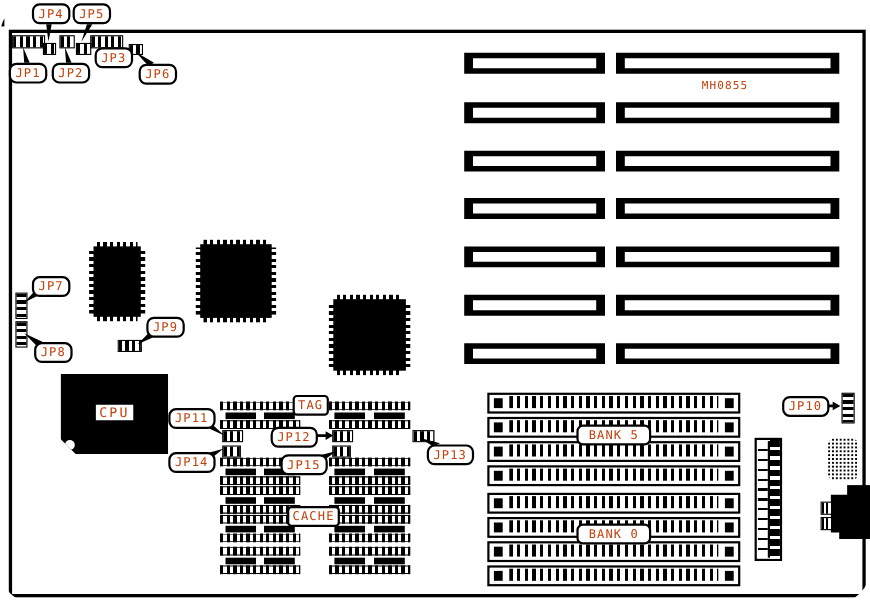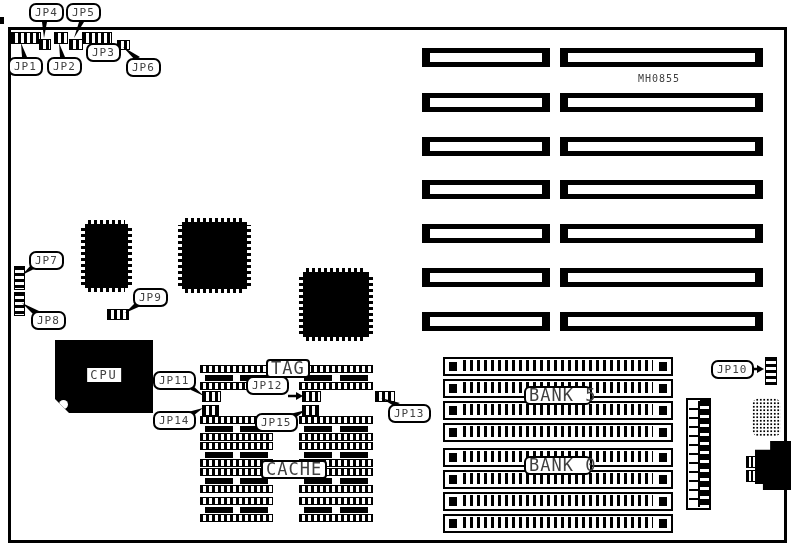--- a/index.html
+++ b/index.html
@@ -1,28 +1,28 @@
 <!DOCTYPE html>
 <html><head>
 <meta charset="utf-8">
 <style>
   html,body{margin:0;padding:0;background:#fff;}
   .canvas{position:relative;width:791px;height:549px;background:#fff;overflow:hidden;
-          font-family:"DejaVu Sans Mono",monospace;color:#404040;}
+          font-family:"DejaVu Sans Mono",monospace;color:#c2410c;border-radius:32px;}
   
   .board{position:absolute;left:8px;top:27px;width:779px;height:516px;
          border:3px solid #000;box-sizing:border-box;}
   .corner-tick{position:absolute;left:0;top:17px;width:4px;height:7px;background:#000;}
   
   .callout{position:absolute;background:#fff;border:2px solid #000;border-radius:7px;
            font-size:11px;letter-spacing:1px;line-height:13px;padding:1px 4px;
            white-space:nowrap;z-index:6;}
   
   .boxlab{position:absolute;background:#fff;border:2px solid #000;border-radius:4px;
-          font-size:17px;letter-spacing:1px;line-height:13px;padding:1px 3px;
+          font-size:11px;letter-spacing:1px;line-height:13px;padding:1px 3px;
           white-space:nowrap;z-index:5;text-align:center;}
   
   .jmp-h{position:absolute;border:1px solid #000;
          background:repeating-linear-gradient(90deg,#000 0 3px,#fff 3px 6px);}
   .jmp-v{position:absolute;border:1px solid #000;
          background:repeating-linear-gradient(180deg,#000 0 3px,#fff 3px 6px);}
   
   .isa{position:absolute;height:19px;box-sizing:border-box;background:#fff;
        border:5px solid #000;border-left-width:8px;border-right-width:8px;}
   
@@ -153,36 +153,36 @@
   <div class="boxlab" style="left:266px;top:359px">TAG</div>
   <div class="boxlab" style="left:261px;top:460px">CACHE</div>
 
   <div class="jmp-h" style="left:202px;top:391px;width:17px;height:9px"></div>
   <div class="jmp-h" style="left:302px;top:391px;width:17px;height:9px"></div>
   <div class="jmp-h" style="left:375px;top:391px;width:18px;height:9px"></div>
   <div class="jmp-h" style="left:202px;top:405px;width:15px;height:9px"></div>
   <div class="jmp-h" style="left:302px;top:405px;width:15px;height:9px"></div>
 
   <div class="callout" style="left:153px;top:371px">JP11</div>
-  <div class="callout" style="left:246px;top:376px">JP12</div>
+  <div class="callout" style="left:246px;top:388px">JP12</div>
   <div class="callout" style="left:388px;top:404px">JP13</div>
   <div class="callout" style="left:153px;top:411px">JP14</div>
   <div class="callout" style="left:255px;top:413px">JP15</div>
 
   <div class="simm" style="left:443px;top:357px"></div>
   <div class="simm" style="left:443px;top:379px"></div>
   <div class="simm" style="left:443px;top:401px"></div>
   <div class="simm" style="left:443px;top:423px"></div>
   <div class="boxlab" style="left:524px;top:386px;width:58px;border-radius:6px">BANK 5</div>
 
   <div class="simm" style="left:443px;top:448px"></div>
   <div class="simm" style="left:443px;top:470px"></div>
   <div class="simm" style="left:443px;top:492px"></div>
   <div class="simm" style="left:443px;top:514px"></div>
-  <div class="boxlab" style="left:524px;top:456px;width:58px;border-radius:6px">BANK 0</div>
+  <div class="boxlab" style="left:524px;top:476px;width:58px;border-radius:6px">BANK 0</div>
 
   <div class="callout" style="left:711px;top:360px">JP10</div>
   <div class="jmp-v" style="left:765px;top:357px;width:10px;height:26px"></div>
   <div class="pwr"></div>
   <div class="fuse"></div>
   <div class="kbd"></div>
   <div class="kbd-pin" style="left:746px;top:456px"></div>
   <div class="kbd-pin" style="left:746px;top:470px"></div>
 
   <svg class="tails" width="791" height="549" viewBox="0 0 791 549">

